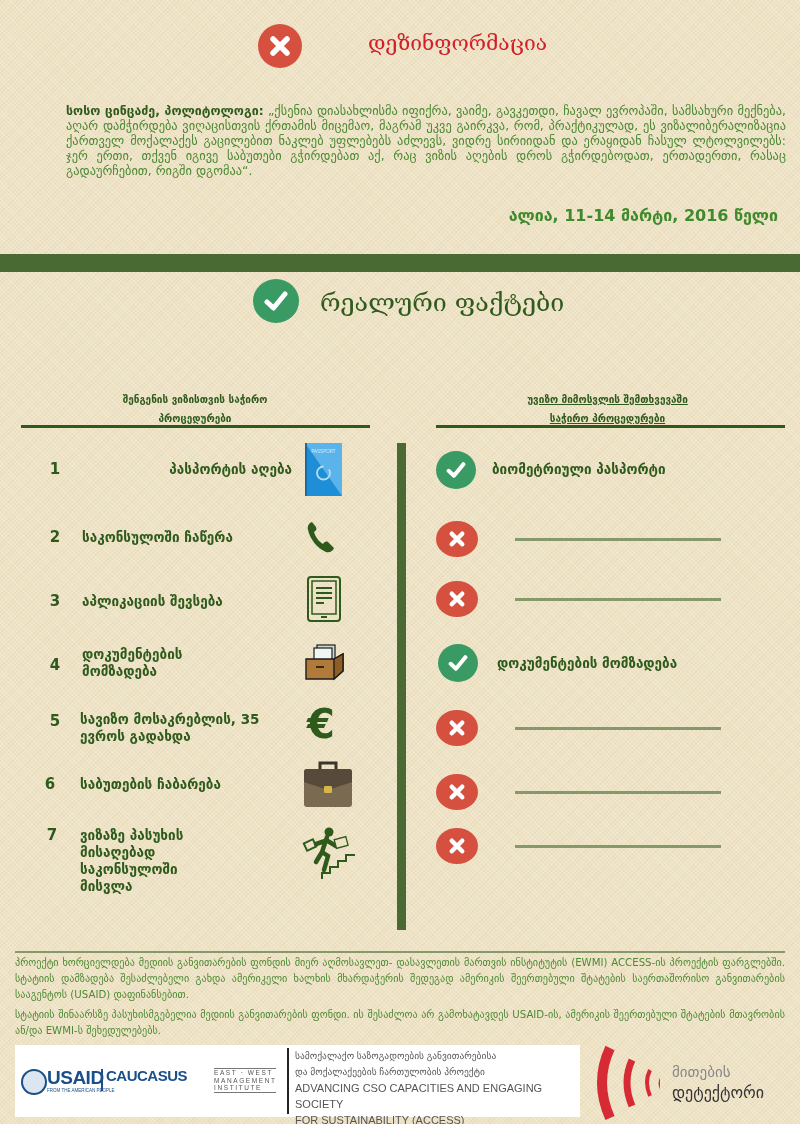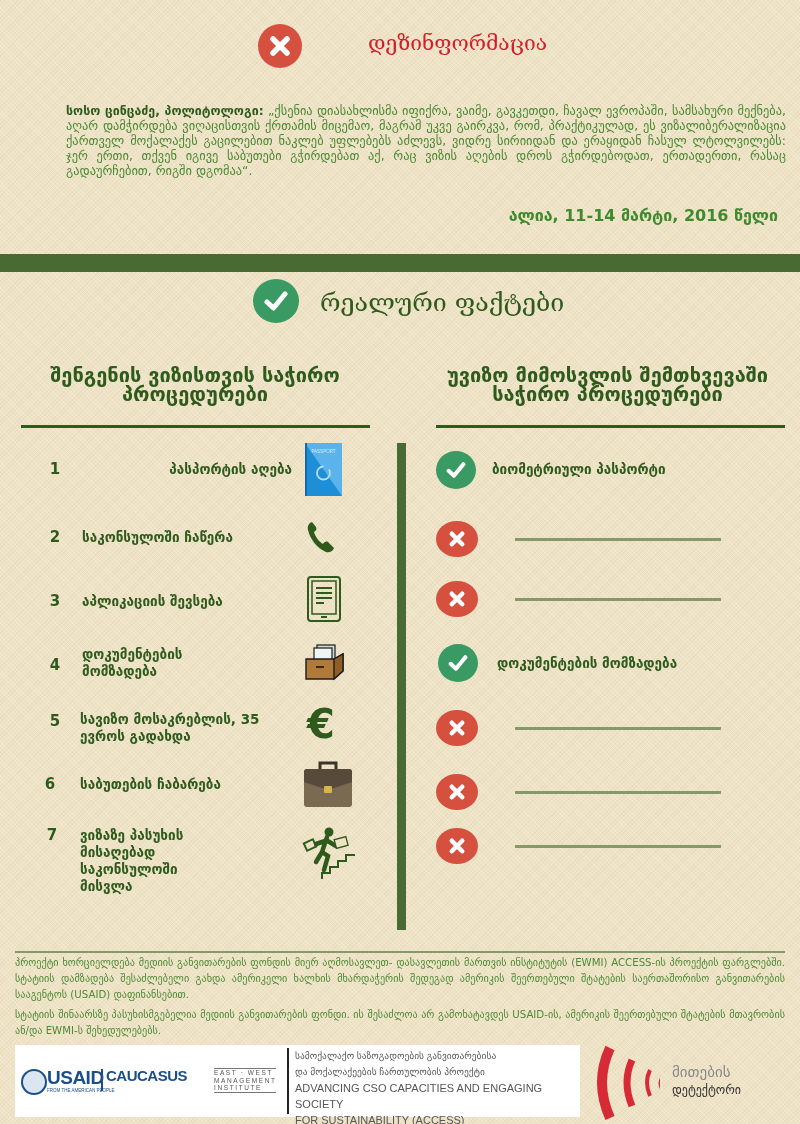--- a/index.html
+++ b/index.html
@@ -19,22 +19,22 @@
   .title-red { color:#d21f2a; font-family:"DejaVu Serif", serif; font-size:21px; }
   .title-green { color:#2e5a1c; font-family:"DejaVu Serif", serif; font-size:25px; }
   .quote {
     left:66px; top:103px; width:720px; font-size:12.4px; line-height:15px;
     color:#4c8a34; text-align:justify; font-family:"DejaVu Sans", sans-serif;
   }
   .quote b { color:#2e5a1c; font-weight:bold; }
   .quote-source { right:22px; top:206px; font-size:16px; font-weight:bold; color:#3f8a2c; }
   .band { left:0; top:254px; width:800px; height:18px; background:#4a6a33; }
   .col-head {
-    font-family:"DejaVu Sans", sans-serif; font-weight:bold; font-size:20px;
-    color:#2e5a1c; text-align:center; line-height:19px;
+    font-family:"DejaVu Sans", sans-serif; font-weight:bold; font-size:10px;
+    color:#2e5a1c; text-align:center; line-height:19px;margin-top:24px;
   }
   .rule-dark { height:3px; background:#2e5a1c; }
   .vdivider { left:397px; top:443px; width:9px; height:487px; background:#4a6a33; }
   .num { font-weight:bold; font-size:15px; color:#2e5a1c; width:20px; text-align:center; }
   .step { font-weight:bold; font-size:13.5px; line-height:17px; color:#2e5a1c; }
   .rtext { font-weight:bold; font-size:13.5px; color:#2e5a1c; }
   .dash { height:3px; background:#86996a; width:206px; left:515px; }
   .footer-rule { left:15px; top:951px; width:770px; height:2px; background:#86996a; }
   .footer-text { left:15px; width:770px; font-size:10.2px; line-height:16px; color:#4c8a34; text-align:justify; }
   .logobox { left:15px; top:1045px; width:565px; height:72px; background:#fff; }
@@ -63,21 +63,21 @@
     </svg>
 </div>
 <div class="abs title-green" style="left:320px; top:288px;">რეალური ფაქტები</div>
 
 <div class="abs col-head" style="left:20px; top:366px; width:350px;">
   <div>შენგენის ვიზისთვის საჭირო</div>
   <div>პროცედურები</div>
 </div>
 <div class="abs rule-dark" style="left:21px; top:425px; width:349px;"></div>
 
-<div class="abs col-head" style="left:420px; top:366px; width:375px;">
+<div class="abs col-head" style="left:420px; top:366px; width:375px;text-decoration:underline;">
   <div>უვიზო მიმოსვლის შემთხვევაში</div>
   <div>საჭირო პროცედურები</div>
 </div>
 <div class="abs rule-dark" style="left:436px; top:425px; width:349px;"></div>
 
 <div class="abs vdivider"></div>
 
 <div class="abs num" style="left:45px; top:460px;">1</div>
 <div class="abs step" style="left:82px; top:461px; width:210px;text-align:right;">პასპორტის აღება</div>
 <div class="abs" style="left:305px; top:443px; width:37px; height:53px;">
@@ -219,14 +219,14 @@
 </div>
 
 <div class="abs" style="left:590px; top:1043px; width:200px; height:78px;">
   <svg class="abs" width="70" height="78" viewBox="0 0 70 78" style="left:0; top:0;">
     <path d="M20 5 Q4 39 20 75" stroke="#d62a34" stroke-width="10" fill="none"></path>
     <path d="M42 17 Q32 39 42 63" stroke="#d62a34" stroke-width="7" fill="none"></path>
     <path d="M60 27 Q54 39 60 53" stroke="#d62a34" stroke-width="4" fill="none"></path>
     <path d="M71 35 Q68 40 71 46" stroke="#d62a34" stroke-width="2" fill="none"></path>
   </svg>
   <div class="abs" style="left:82px; top:20px; font-size:15px; color:#888;">მითების</div>
-  <div class="abs" style="left:82px; top:40px; font-size:12px; color:#333;">დეტექტორი</div>
+  <div class="abs" style="left:82px; top:40px; font-size:16px; color:#333;">დეტექტორი</div>
 </div>
 
 </body></html>

